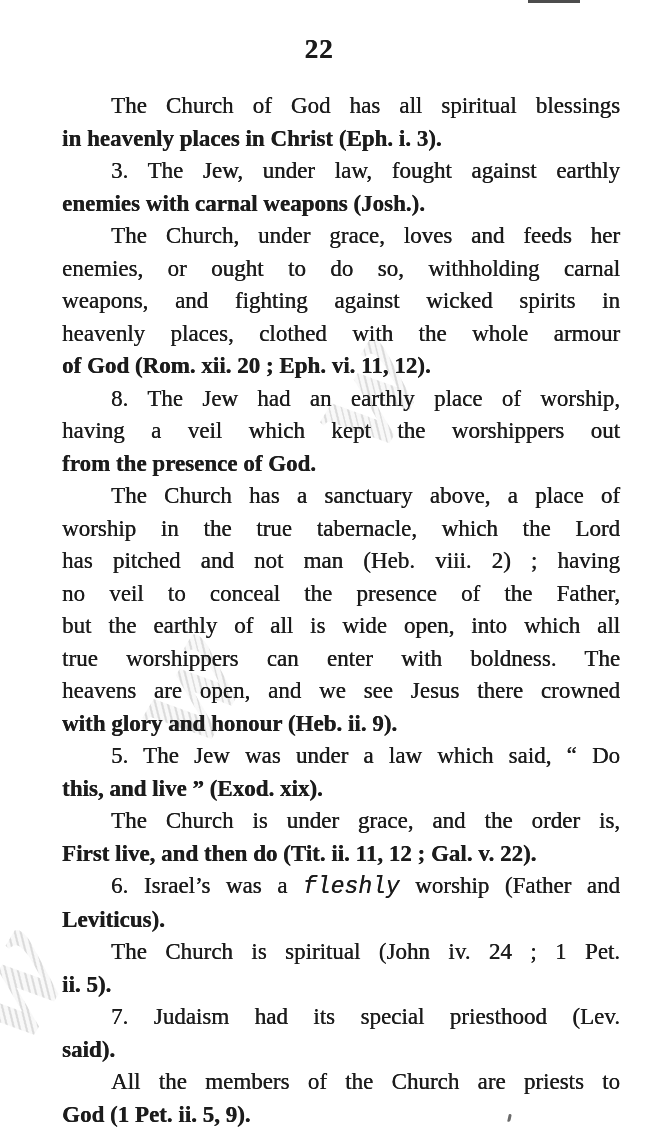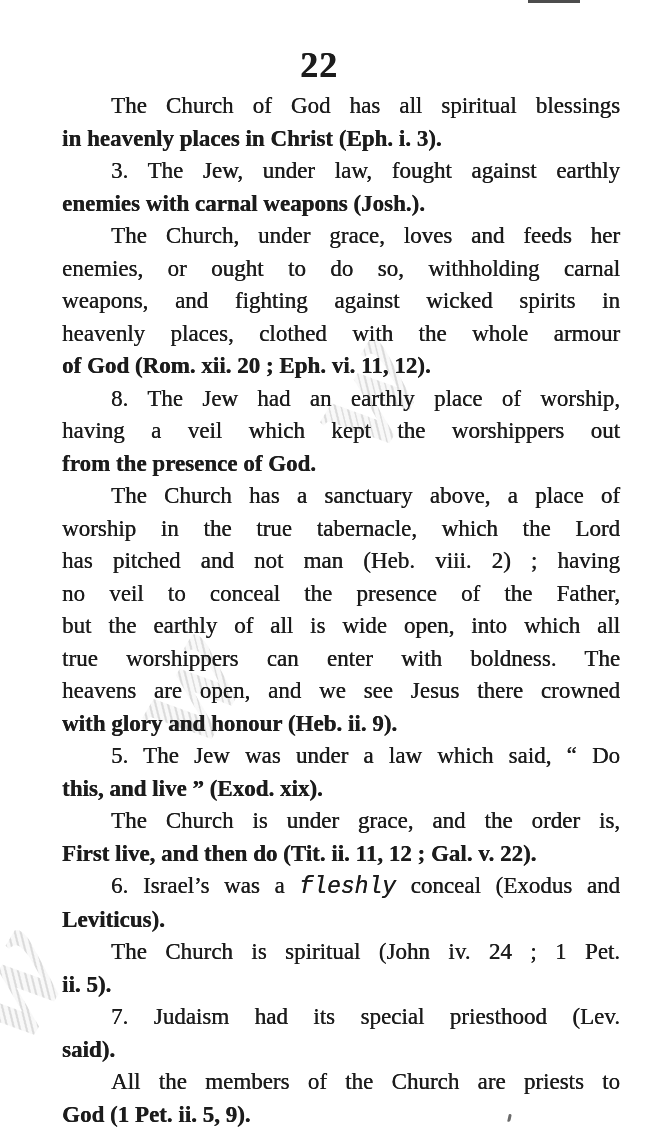--- a/index.html
+++ b/index.html
@@ -11,25 +11,25 @@
     position: relative;
     width: 650px;
     height: 1143px;
     background: #ffffff;
     overflow: hidden;
     font-family: "Liberation Serif", serif;
     color: #1c1c1c;
   }
   .pagenum {
     position: absolute;
-    top: 44px;
+    top: 34px;
     left: 18px;
     width: 602px;
     text-align: center;
-    font-size: 36px;
+    font-size: 27px;
     font-weight: bold;
     letter-spacing: 1px;
     text-shadow: 0.4px 0 0 currentColor;
   }
   .column {
     position: absolute;
     top: 90px;
     left: 18px;
     width: 602px;
     font-size: 23px;
@@ -146,21 +146,21 @@
       </div>
       <div class="para">
         <div class="line pfirst"><span>5. The Jew was under a law which said, “ Do</span></div>
         <div class="line plast"><span>this, and live ” (Exod. xix).</span></div>
       </div>
       <div class="para">
         <div class="line pfirst"><span>The Church is under grace, and the order is,</span></div>
         <div class="line plast"><span>First live, and then do (Tit. ii. 11, 12 ; Gal. v. 22).</span></div>
       </div>
       <div class="para">
-        <div class="line pfirst"><span>6. Israel’s was a </span><span class="it">fleshly</span><span> conceal (Exodus and</span></div>
+        <div class="line pfirst"><span>6. Israel’s was a </span><span class="it">fleshly</span><span> worship (Father and</span></div>
         <div class="line plast"><span>Leviticus).</span></div>
       </div>
       <div class="para">
         <div class="line pfirst"><span>The Church is spiritual (John iv. 24 ; 1 Pet.</span></div>
         <div class="line plast"><span>ii. 5).</span></div>
       </div>
       <div class="para">
         <div class="line pfirst"><span>7. Judaism had its special priesthood (Lev.</span></div>
         <div class="line plast"><span>said).</span></div>
       </div>

